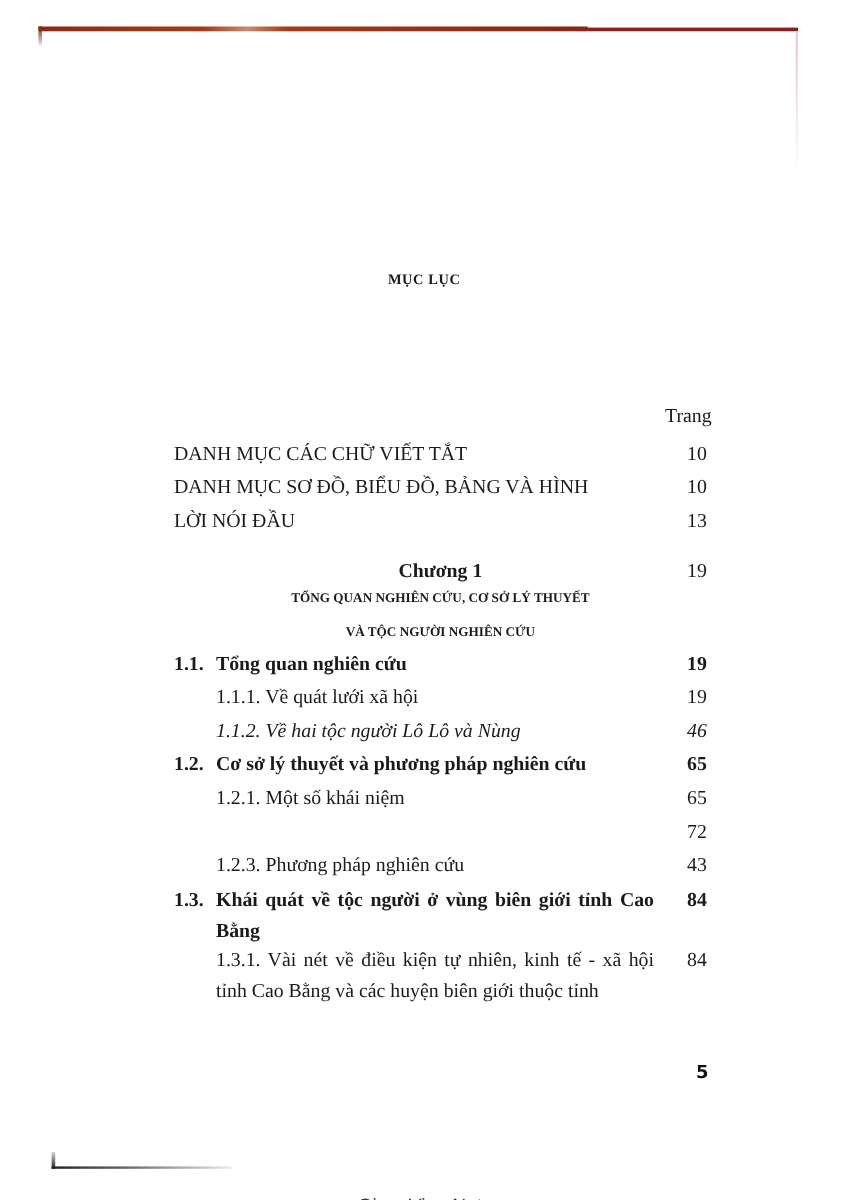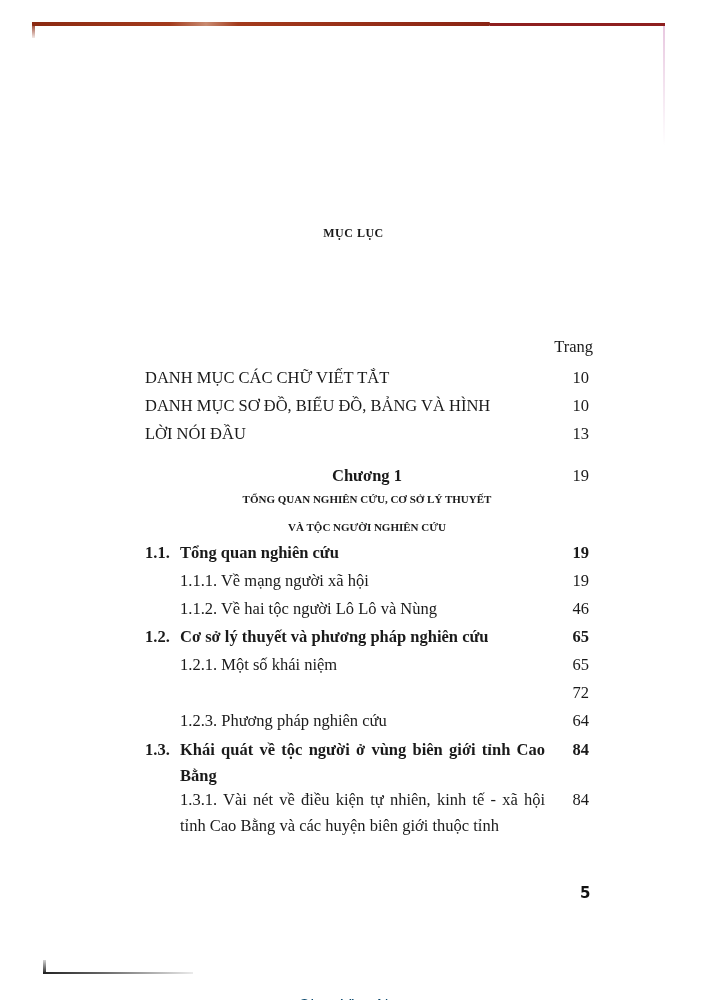--- a/index.html
+++ b/index.html
@@ -87,43 +87,43 @@
   <span class="line" style="top:27px;">TỔNG QUAN NGHIÊN CỨU, CƠ SỞ LÝ THUYẾT</span>
   <span class="line" style="top:55px;">VÀ TỘC NGƯỜI NGHIÊN CỨU</span>
 </div>
 
 <div class="row sec bold" style="top:540px;">
   <span class="secno">1.1.</span>
   <span class="txt">Tổng quan nghiên cứu</span>
   <span class="num">19</span>
 </div>
 <div class="row sub" style="top:568px;">
-  <span class="txt">1.1.1. Về mạng người xã hội</span>
+  <span class="txt">1.1.1. Về quát lưới xã hội</span>
   <span class="num">19</span>
 </div>
-<div class="row sub" style="top:596px;">
+<div class="row sub" style="top:596px;font-style:italic;">
   <span class="txt">1.1.2. Về hai tộc người Lô Lô và Nùng</span>
   <span class="num">46</span>
 </div>
 
 <div class="row sec bold" style="top:624px;">
   <span class="secno">1.2.</span>
   <span class="txt">Cơ sở lý thuyết và phương pháp nghiên cứu</span>
   <span class="num">65</span>
 </div>
 <div class="row sub" style="top:652px;">
   <span class="txt">1.2.1. Một số khái niệm</span>
   <span class="num">65</span>
 </div>
 <div class="row sub" style="top:680px;">
   <span class="num">72</span>
 </div>
 <div class="row sub" style="top:708px;">
   <span class="txt">1.2.3. Phương pháp nghiên cứu</span>
-  <span class="num">64</span>
+  <span class="num">43</span>
 </div>
 
 <div class="row sec bold" style="top:737px;">
   <span class="secno">1.3.</span>
   <span class="txt">Khái quát về tộc người ở vùng biên giới tỉnh Cao Bằng</span>
   <span class="num">84</span>
 </div>
 <div class="row sub" style="top:787px;">
   <span class="txt">1.3.1. Vài nét về điều kiện tự nhiên, kinh tế - xã hội tỉnh Cao Bằng và các huyện biên giới thuộc tỉnh</span>
   <span class="num">84</span>

